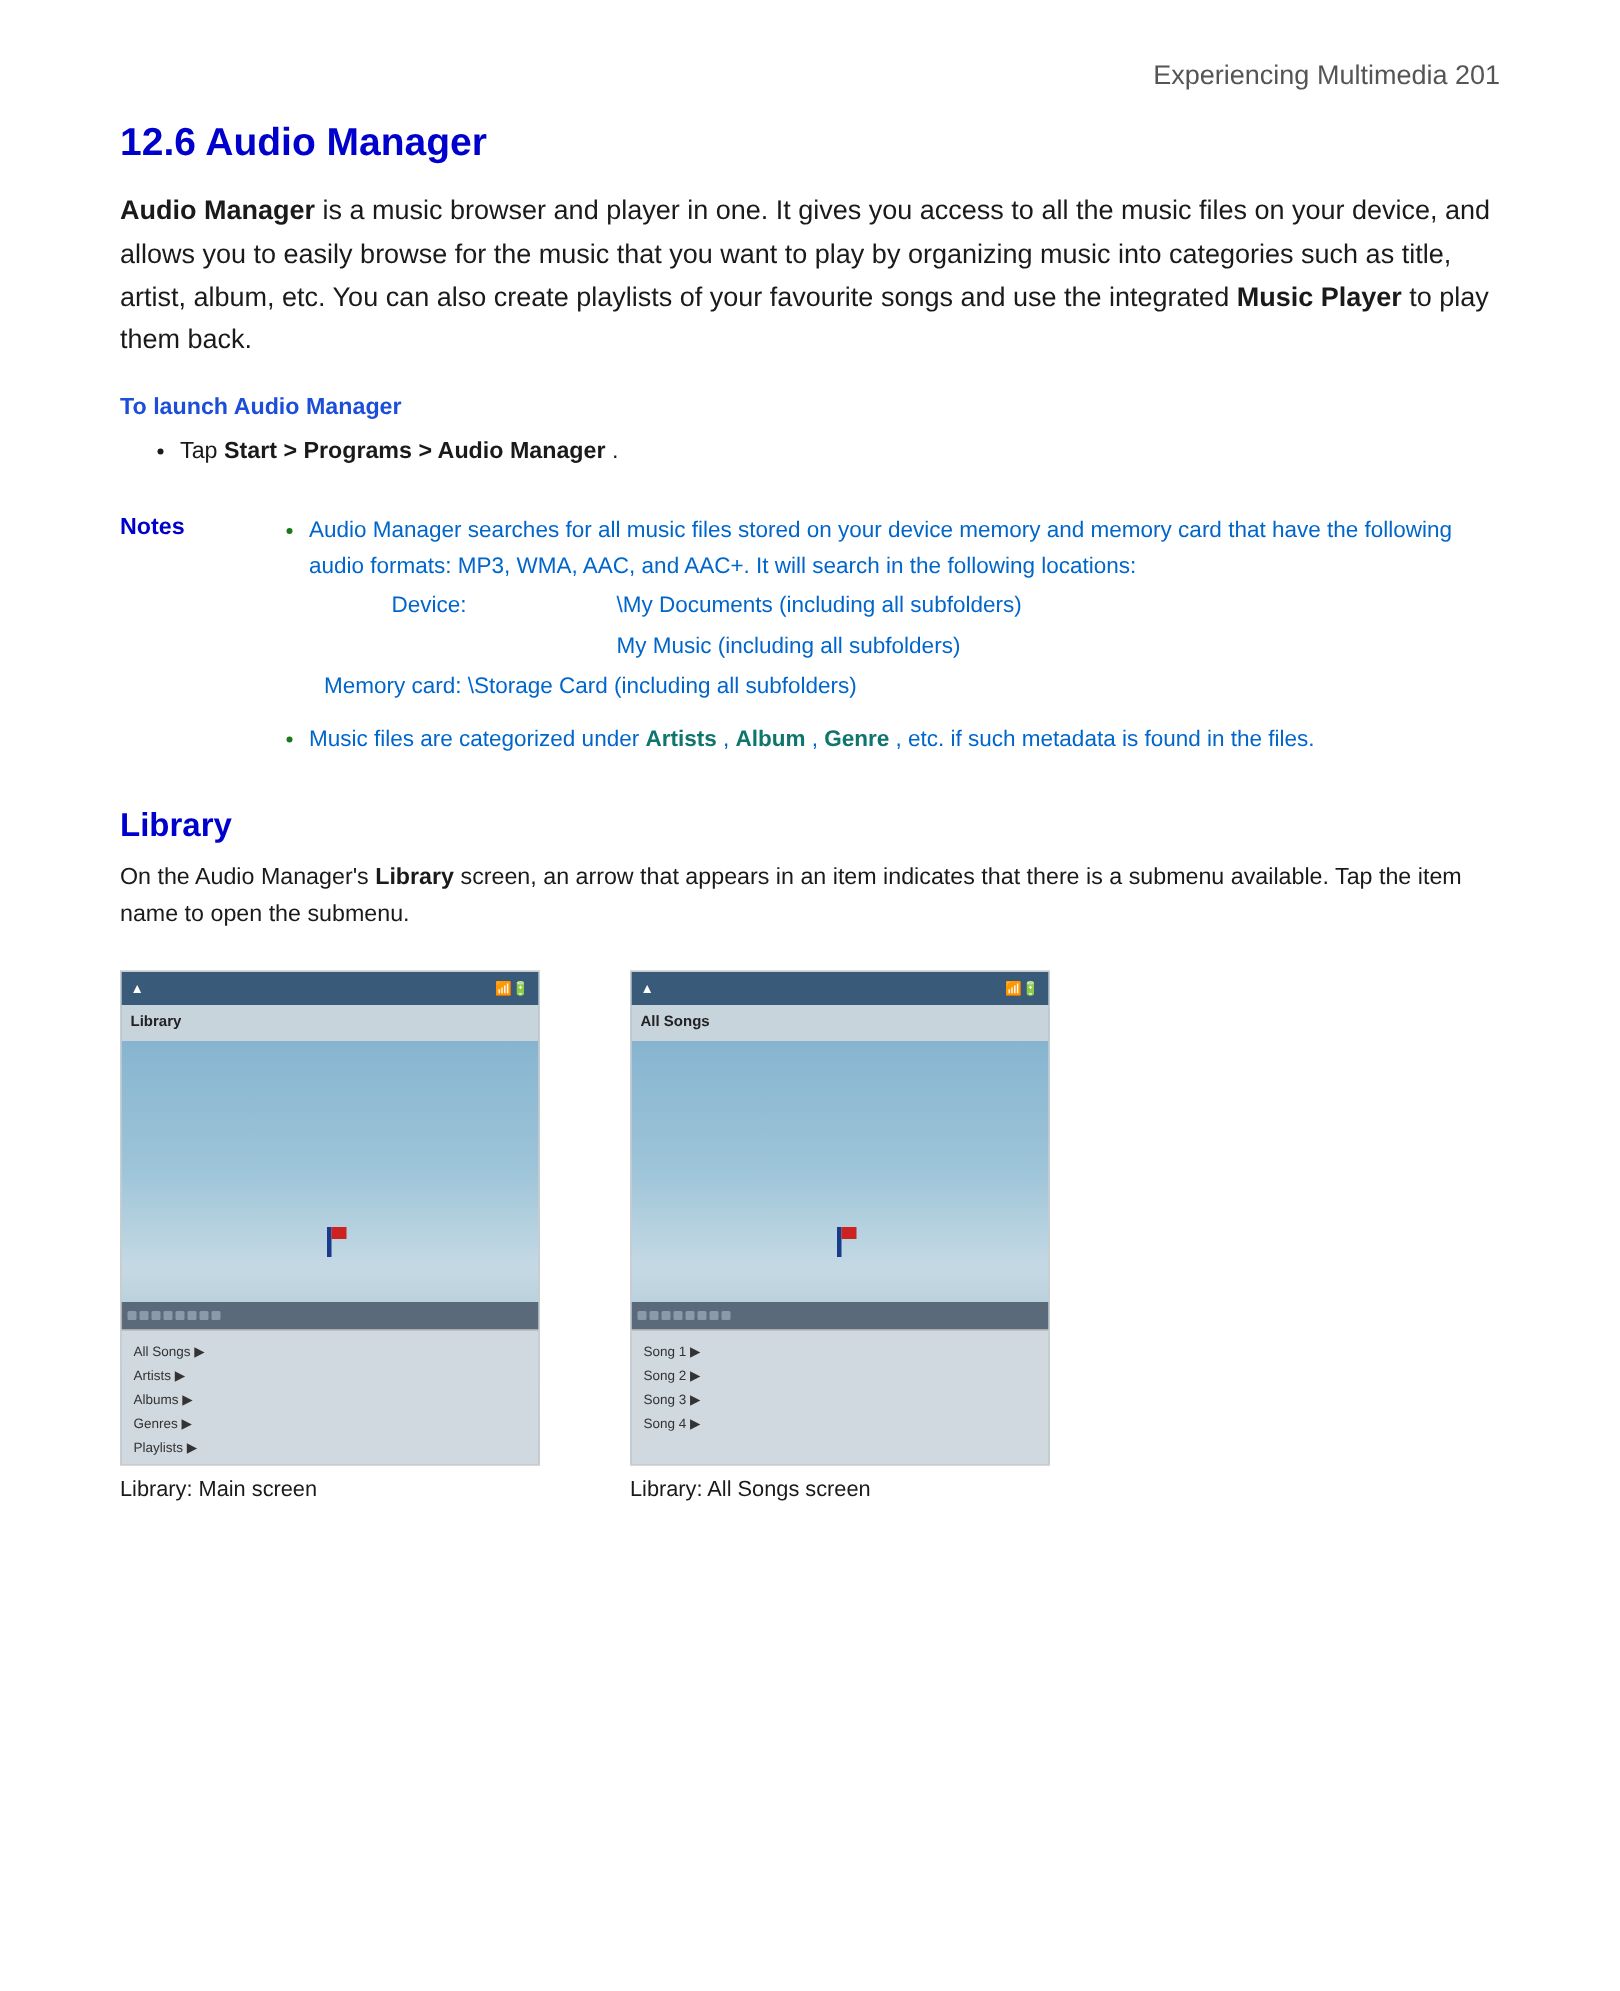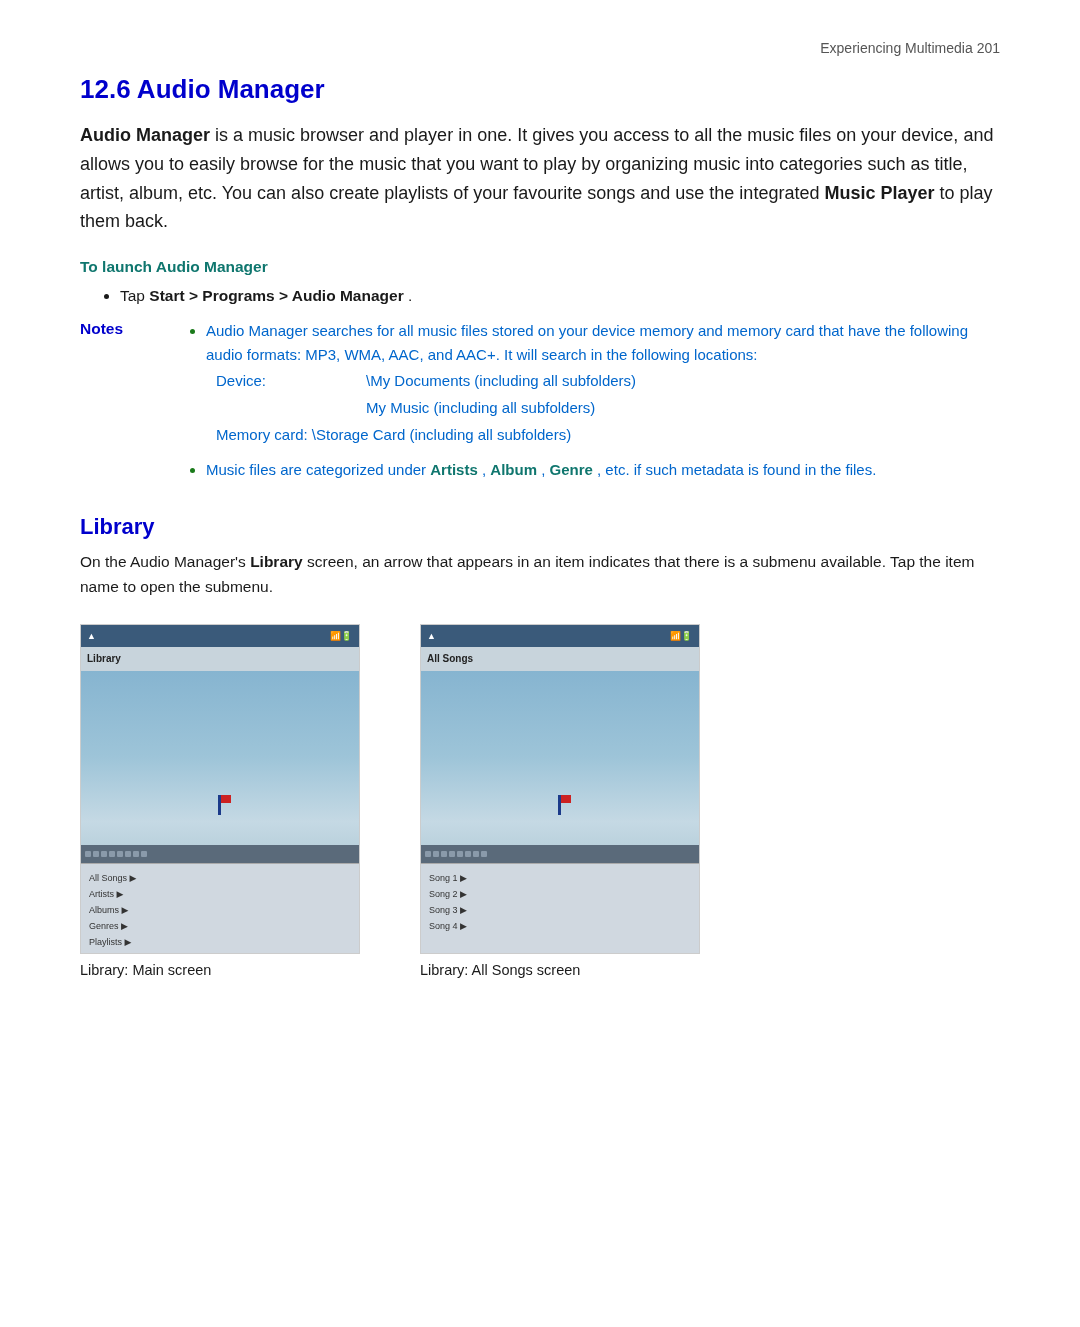--- a/index.html
+++ b/index.html
@@ -14,21 +14,21 @@
       font-size: 15px;
       color: #1a1a1a;
       width: 1080px;
       min-height: 1327px;
       padding: 40px 80px 60px 80px;
     }
 
     .page-header {
       text-align: right;
       color: #555;
-      font-size: 14px;
+      font-size: 18px;
       margin-bottom: 18px;
     }
 
     .section-title {
       color: #0000cc;
       font-size: 26px;
       font-weight: bold;
       margin-bottom: 16px;
     }
 
@@ -37,30 +37,30 @@
       line-height: 1.6;
       margin-bottom: 22px;
       color: #1a1a1a;
     }
 
     .bold {
       font-weight: bold;
     }
 
     .subsection-title {
-      color: #0f766e;
+      color: #1d4ed8;
       font-weight: bold;
       font-size: 15.5px;
       margin-bottom: 8px;
     }
 
     .bullet-list {
       list-style: disc;
       margin-left: 40px;
-      margin-bottom: 10px;
+      margin-bottom: 28px;
     }
 
     .bullet-list li {
       font-size: 15.5px;
       line-height: 1.6;
       margin-bottom: 4px;
     }
 
     .notes-section {
       display: flex;
@@ -100,20 +100,21 @@
     .notes-indent {
       margin-left: 10px;
       color: #0066cc;
       font-size: 15px;
       line-height: 1.8;
     }
 
     .notes-indent .device-row {
       display: flex;
       gap: 30px;
+      margin-left: 45px;
     }
 
     .notes-indent .label-col {
       min-width: 120px;
     }
 
     .notes-indent .path-col {
       display: flex;
       flex-direction: column;
     }

